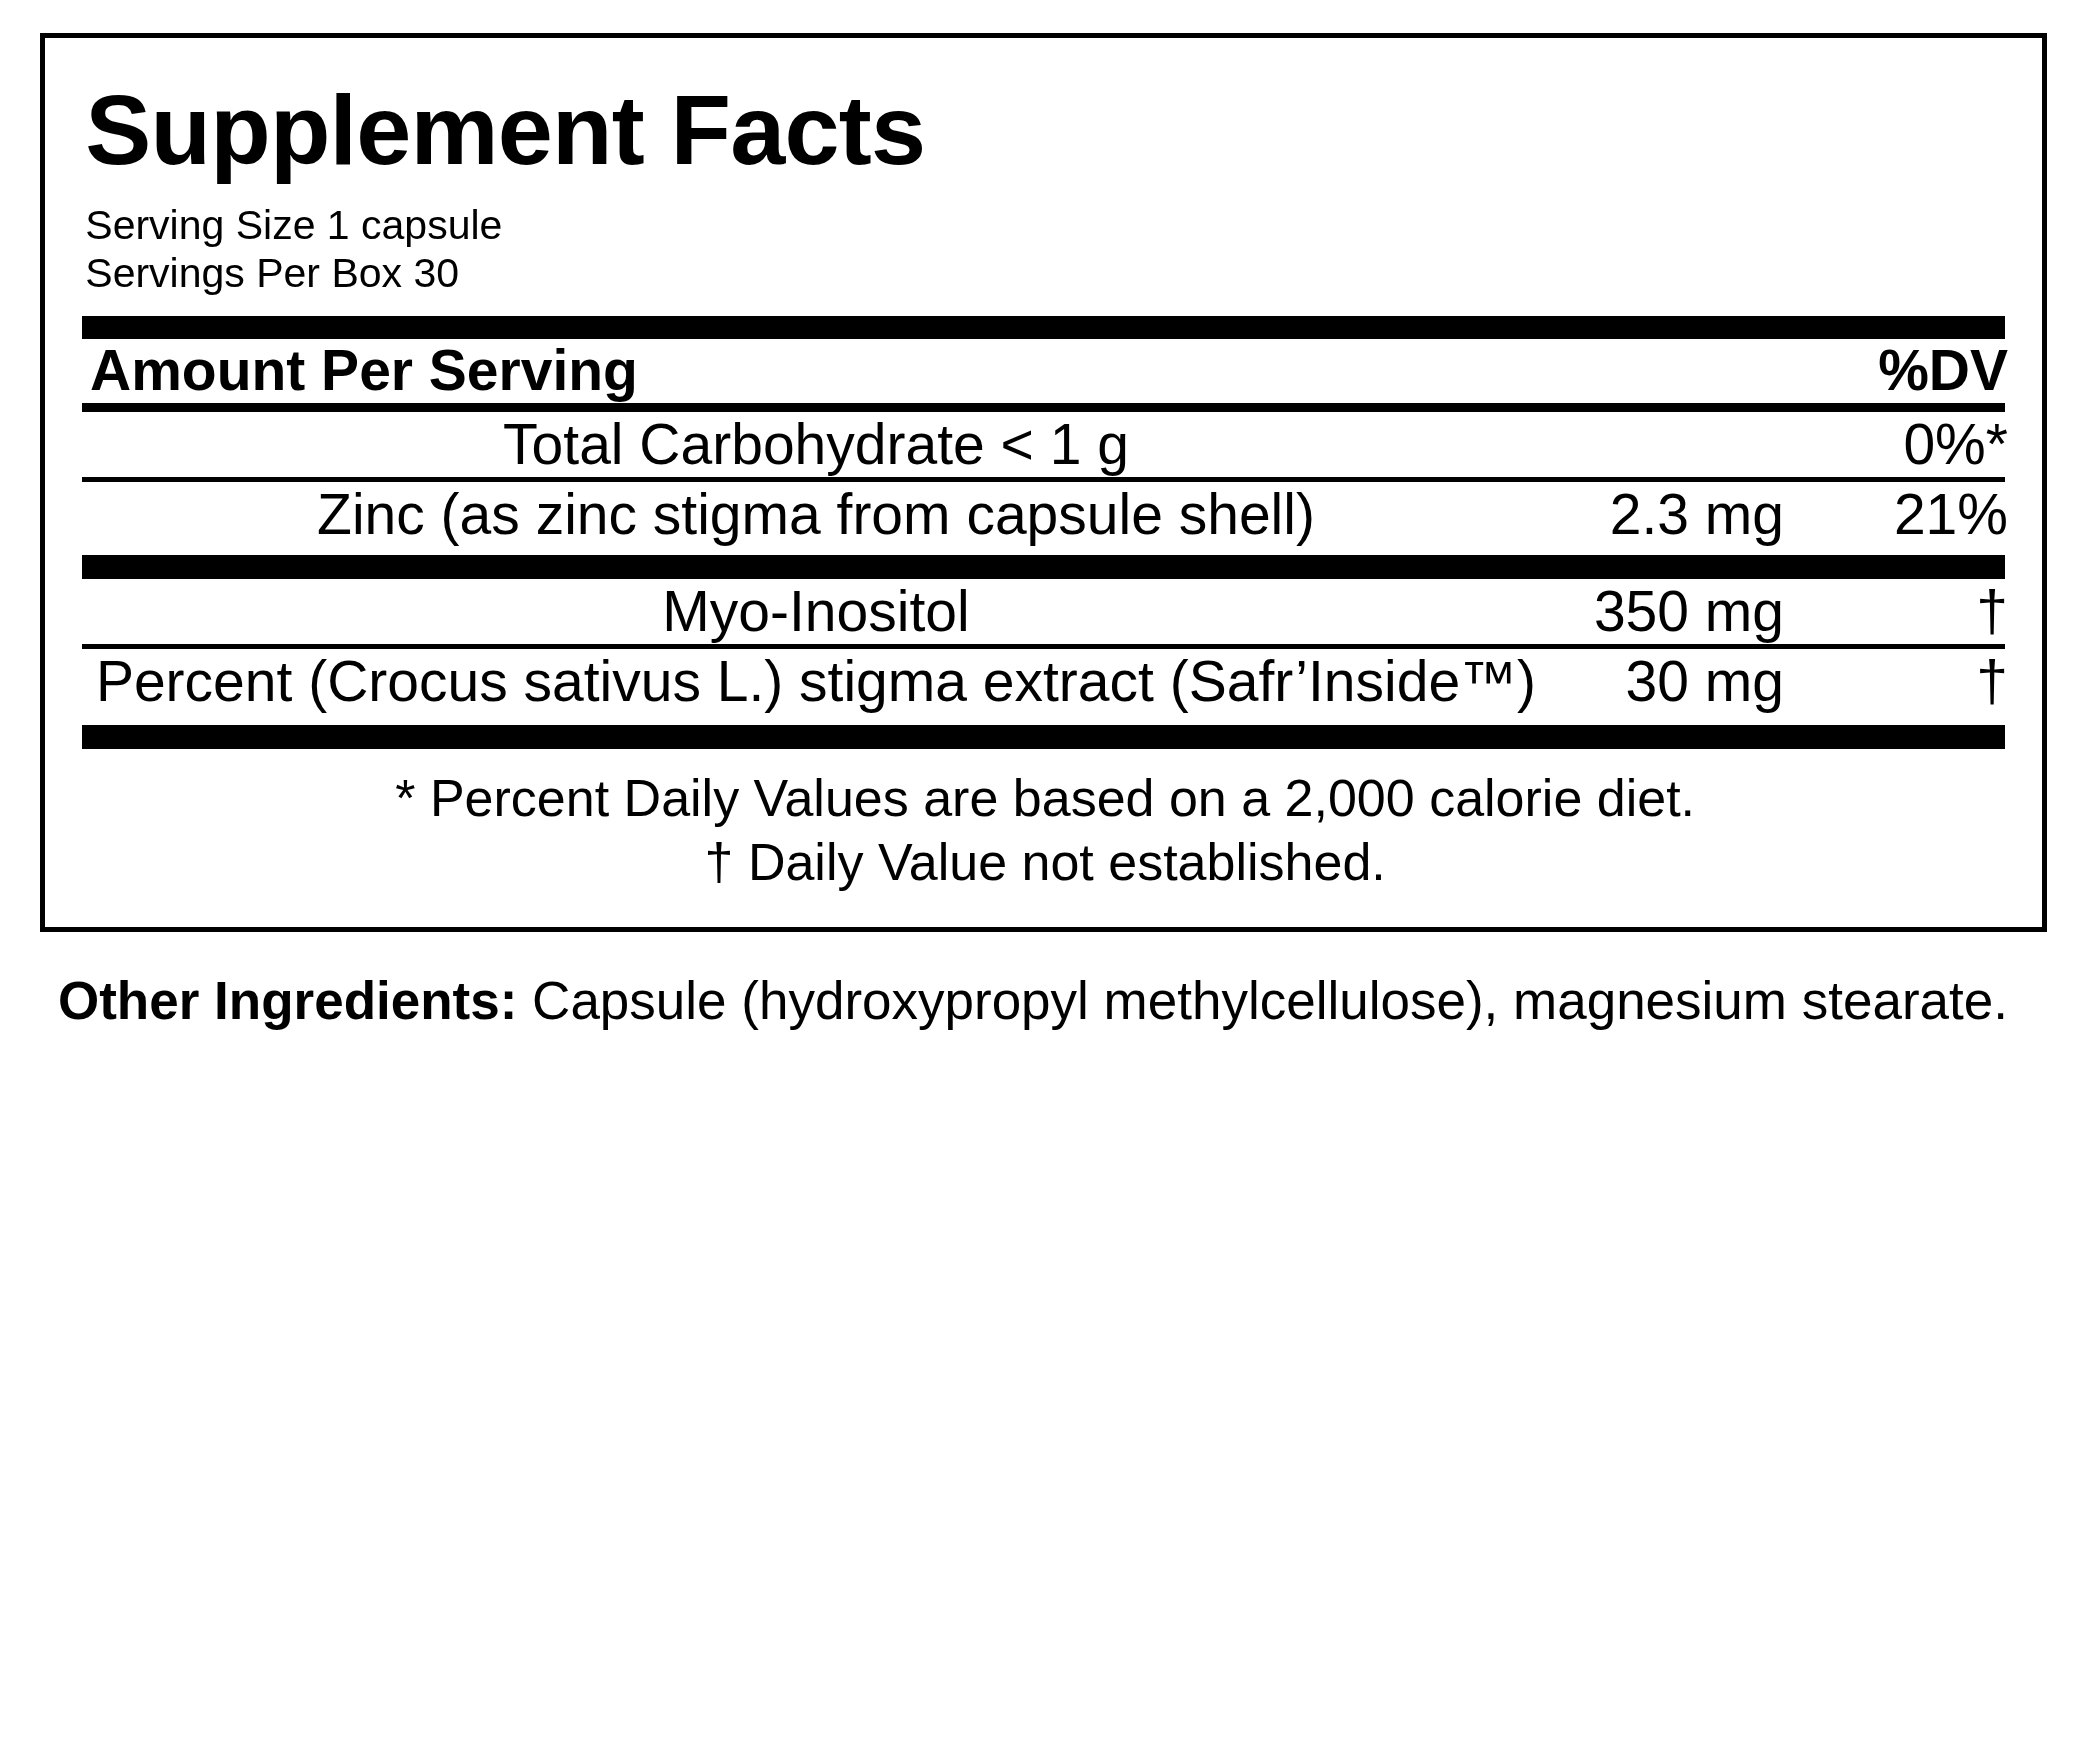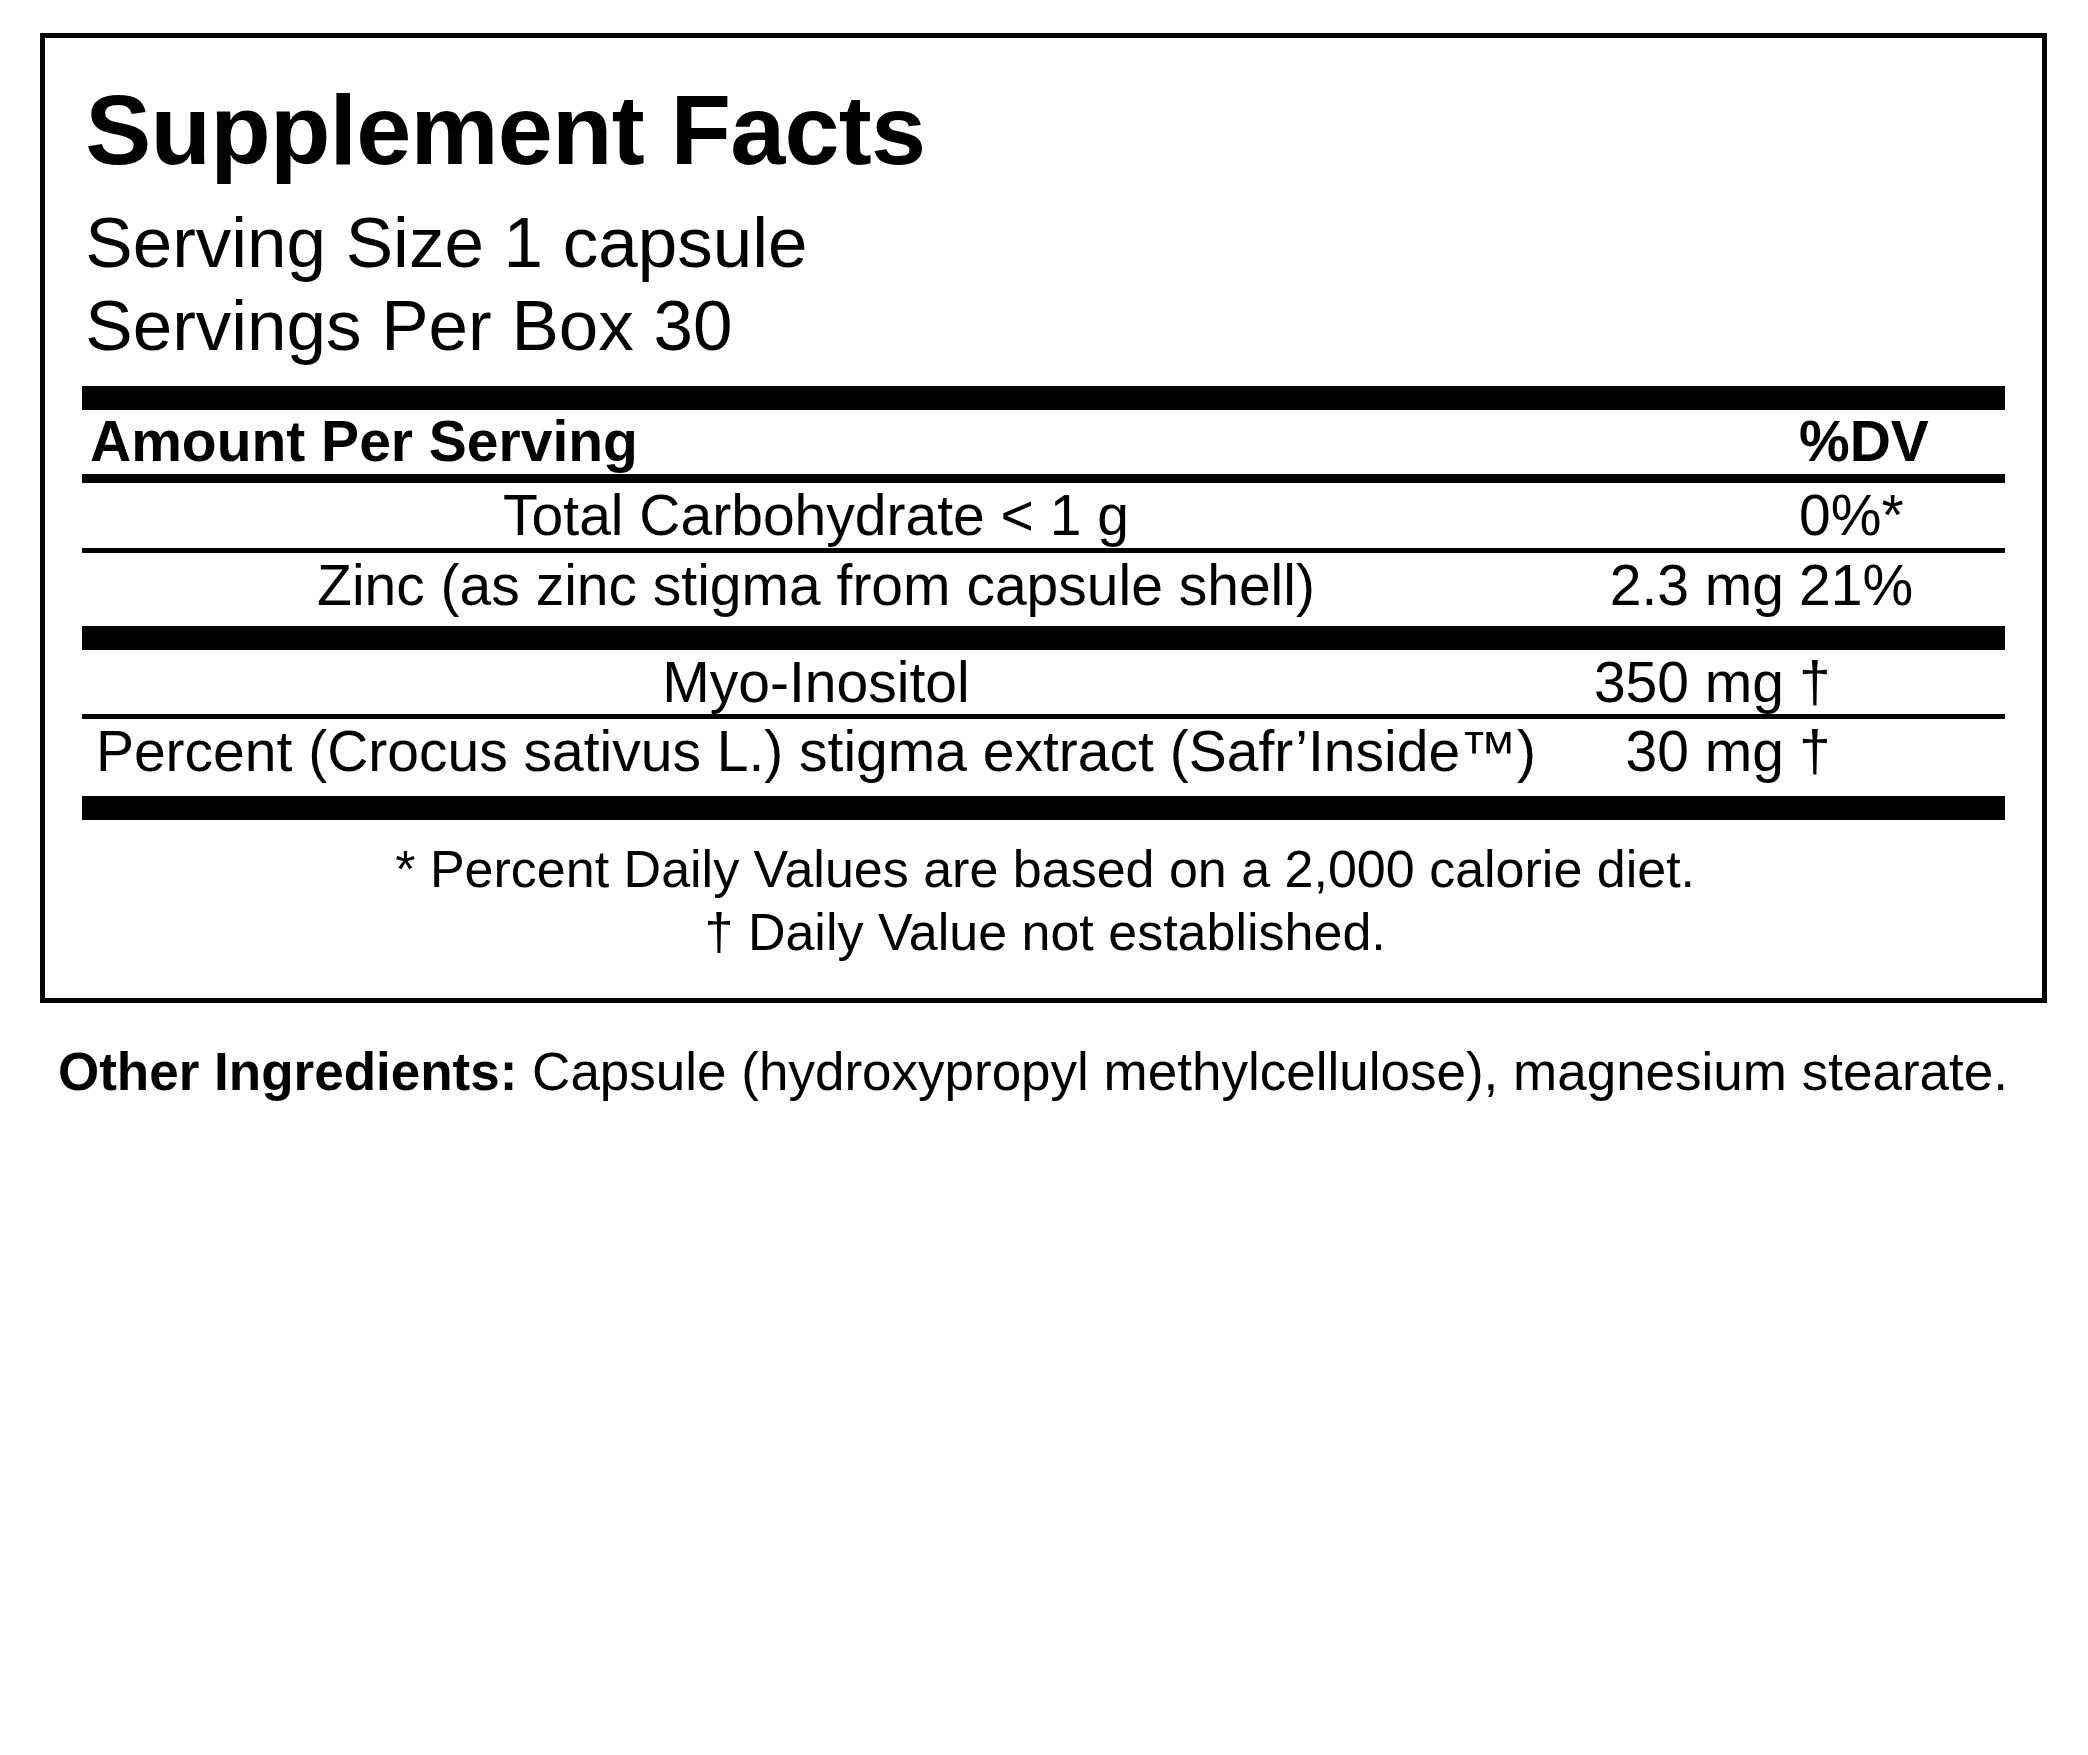--- a/index.html
+++ b/index.html
@@ -33,21 +33,21 @@
 
   .title {
     font-size: 99px;
     font-weight: bold;
     letter-spacing: -0.8px;
     line-height: 1.12;
     margin: 11.7px 0 15px 3.3px;
   }
 
   .serving-line {
-    font-size: 71px;
+    font-size: 41px;
     line-height: 1.18;
     margin-left: 3.3px;
     white-space: nowrap;
   }
 
   .rule-thick {
     height: 23.4px;
     background: #000;
     margin: 18.4px 0 0 0;
   }
@@ -68,21 +68,21 @@
     table-layout: fixed;
     margin-left: 8px;
   }
   table.facts td {
     vertical-align: bottom;
     padding: 0;
   }
 
   .col-name   { width: auto; }
   .col-amount { width: 242px; text-align: right; }
-  .col-dv     { width: 209px; text-align: left; }
+  .col-dv     { width: 209px; text-align: right; }
 
   .hdr-row td {
     font-size: 57px;
     font-weight: bold;
     padding: 10px 0 11.7px 3.3px;
     line-height: 1.12;
   }
   .hdr-row td.col-dv {
     padding-right: 5px;
     padding-left: 0;

